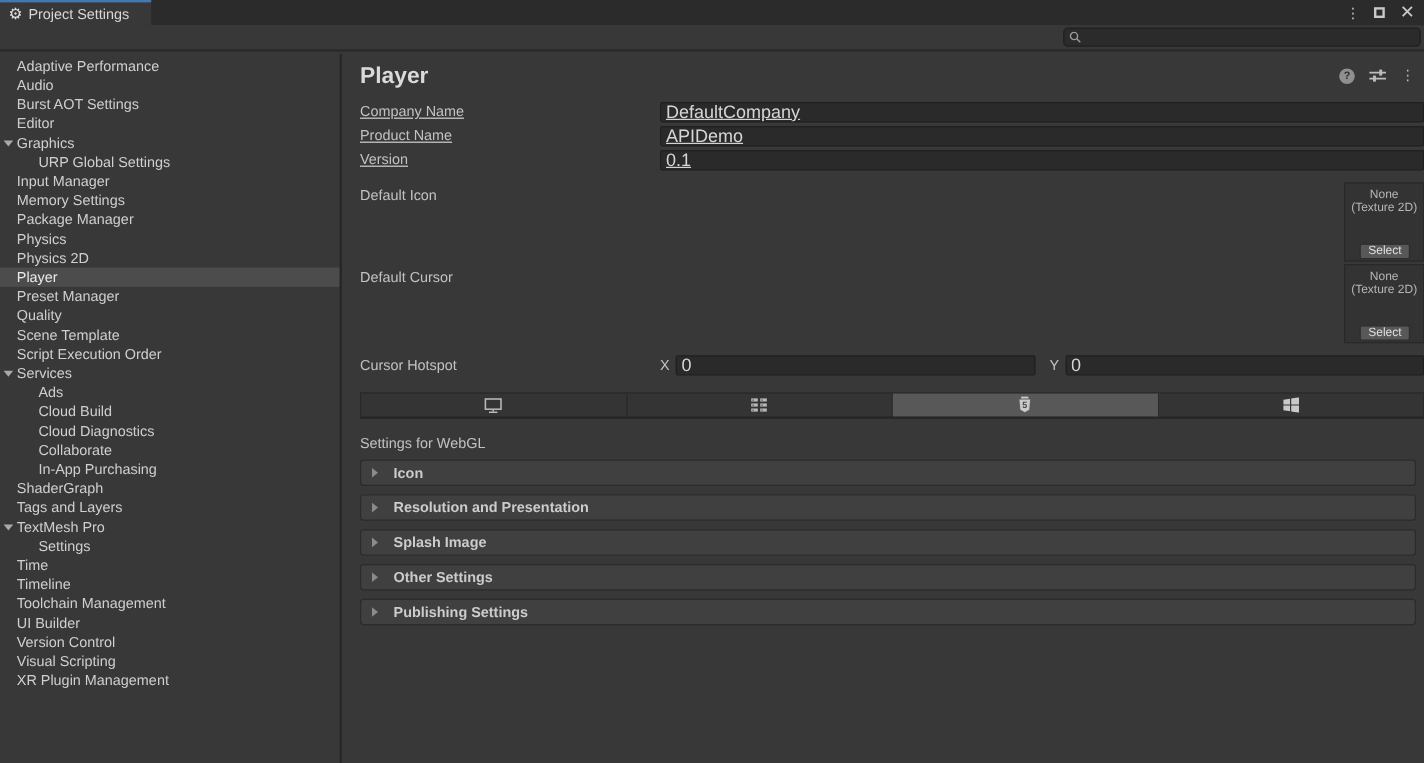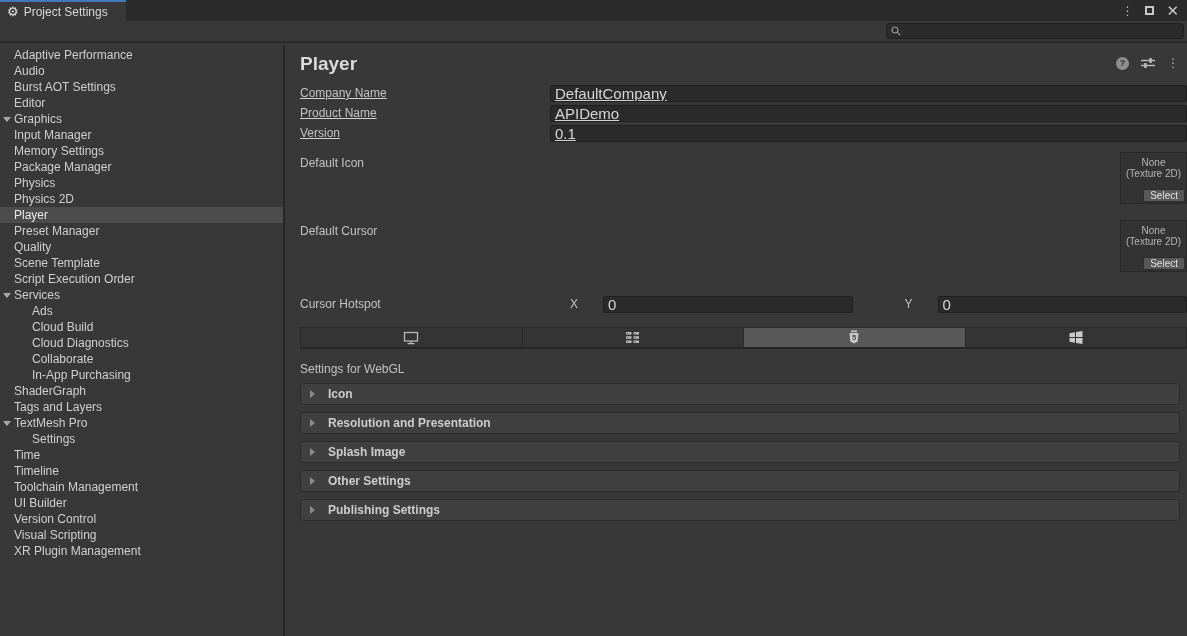--- a/index.html
+++ b/index.html
@@ -56,31 +56,31 @@
   .frow { display:flex; align-items:center; height:20px; }
   .frow .flabel { width:250px; color:#c2c2c2; }
   .uinput {
     height:17px; background:#2a2a2a; border:1px solid #1f1f1f; border-radius:2px;
     color:#d6d6d6; font-size:15px; padding:0 4px; font-family:"Liberation Sans",sans-serif; outline:none;
   }
   .frow .uinput.grow { flex:1; }
   .obj-row { position:relative; height:68px; }
   .obj-row .flabel { position:absolute; left:0; top:4px; color:#c2c2c2; }
   .thumb {
-    position:absolute; right:0; top:0; width:67px; height:52px;
+    position:absolute; right:0; top:0; width:67px; height:66px;
     background:#333333; border:1px solid #282828; text-align:center; 
   }
   .thumb .t1 { margin-top:4px; font-size:10px; color:#b6b6b6; line-height:11px; }
   .thumb .t2 { font-size:10px; color:#b6b6b6; line-height:11px; }
   .select-btn {
-    position:absolute; right:1px; bottom:1px; height:13px; padding:0 6px;
+    position:absolute; right:11px; bottom:1px; height:13px; padding:0 6px;
     background:#585858; border:1px solid #2d2d2d; border-radius:2px;
     font-size:10px; color:#e0e0e0; line-height:11px; cursor:default;
   }
-  .hotspot-row { margin-top:6px;gap:20px; }
+  .hotspot-row { margin-top:6px; }
   .axis-label { color:#c2c2c2; margin-right:5px; }
   .gap12 { width:12px; }
   
   .plat-tabs {
     display:flex; margin-top:13px; height:22px;
     background:#343434; border:1px solid #282828; border-bottom:2px solid #262626;
   }
   .plat-tab { flex:1; display:flex; align-items:center; justify-content:center; border-right:1px solid #282828; cursor:default; }
   .plat-tab:last-child { border-right:none; }
   .plat-tab.selected { background:#585858; }
@@ -124,20 +124,21 @@
 </div>
 
 <div class="content">
 
   <div class="sidebar" id="sidebar">
       <div class="side-item"><span>Adaptive Performance</span></div>
       <div class="side-item"><span>Audio</span></div>
       <div class="side-item"><span>Burst AOT Settings</span></div>
       <div class="side-item"><span>Editor</span></div>
       <div class="side-item"><span class="fold-down"></span><span>Graphics</span></div>
+      <div class="side-item indent1"><span>URP Global Settings</span></div>
       <div class="side-item"><span>Input Manager</span></div>
       <div class="side-item"><span>Memory Settings</span></div>
       <div class="side-item"><span>Package Manager</span></div>
       <div class="side-item"><span>Physics</span></div>
       <div class="side-item"><span>Physics 2D</span></div>
       <div class="side-item selected"><span>Player</span></div>
       <div class="side-item"><span>Preset Manager</span></div>
       <div class="side-item"><span>Quality</span></div>
       <div class="side-item"><span>Scene Template</span></div>
       <div class="side-item"><span>Script Execution Order</span></div>

